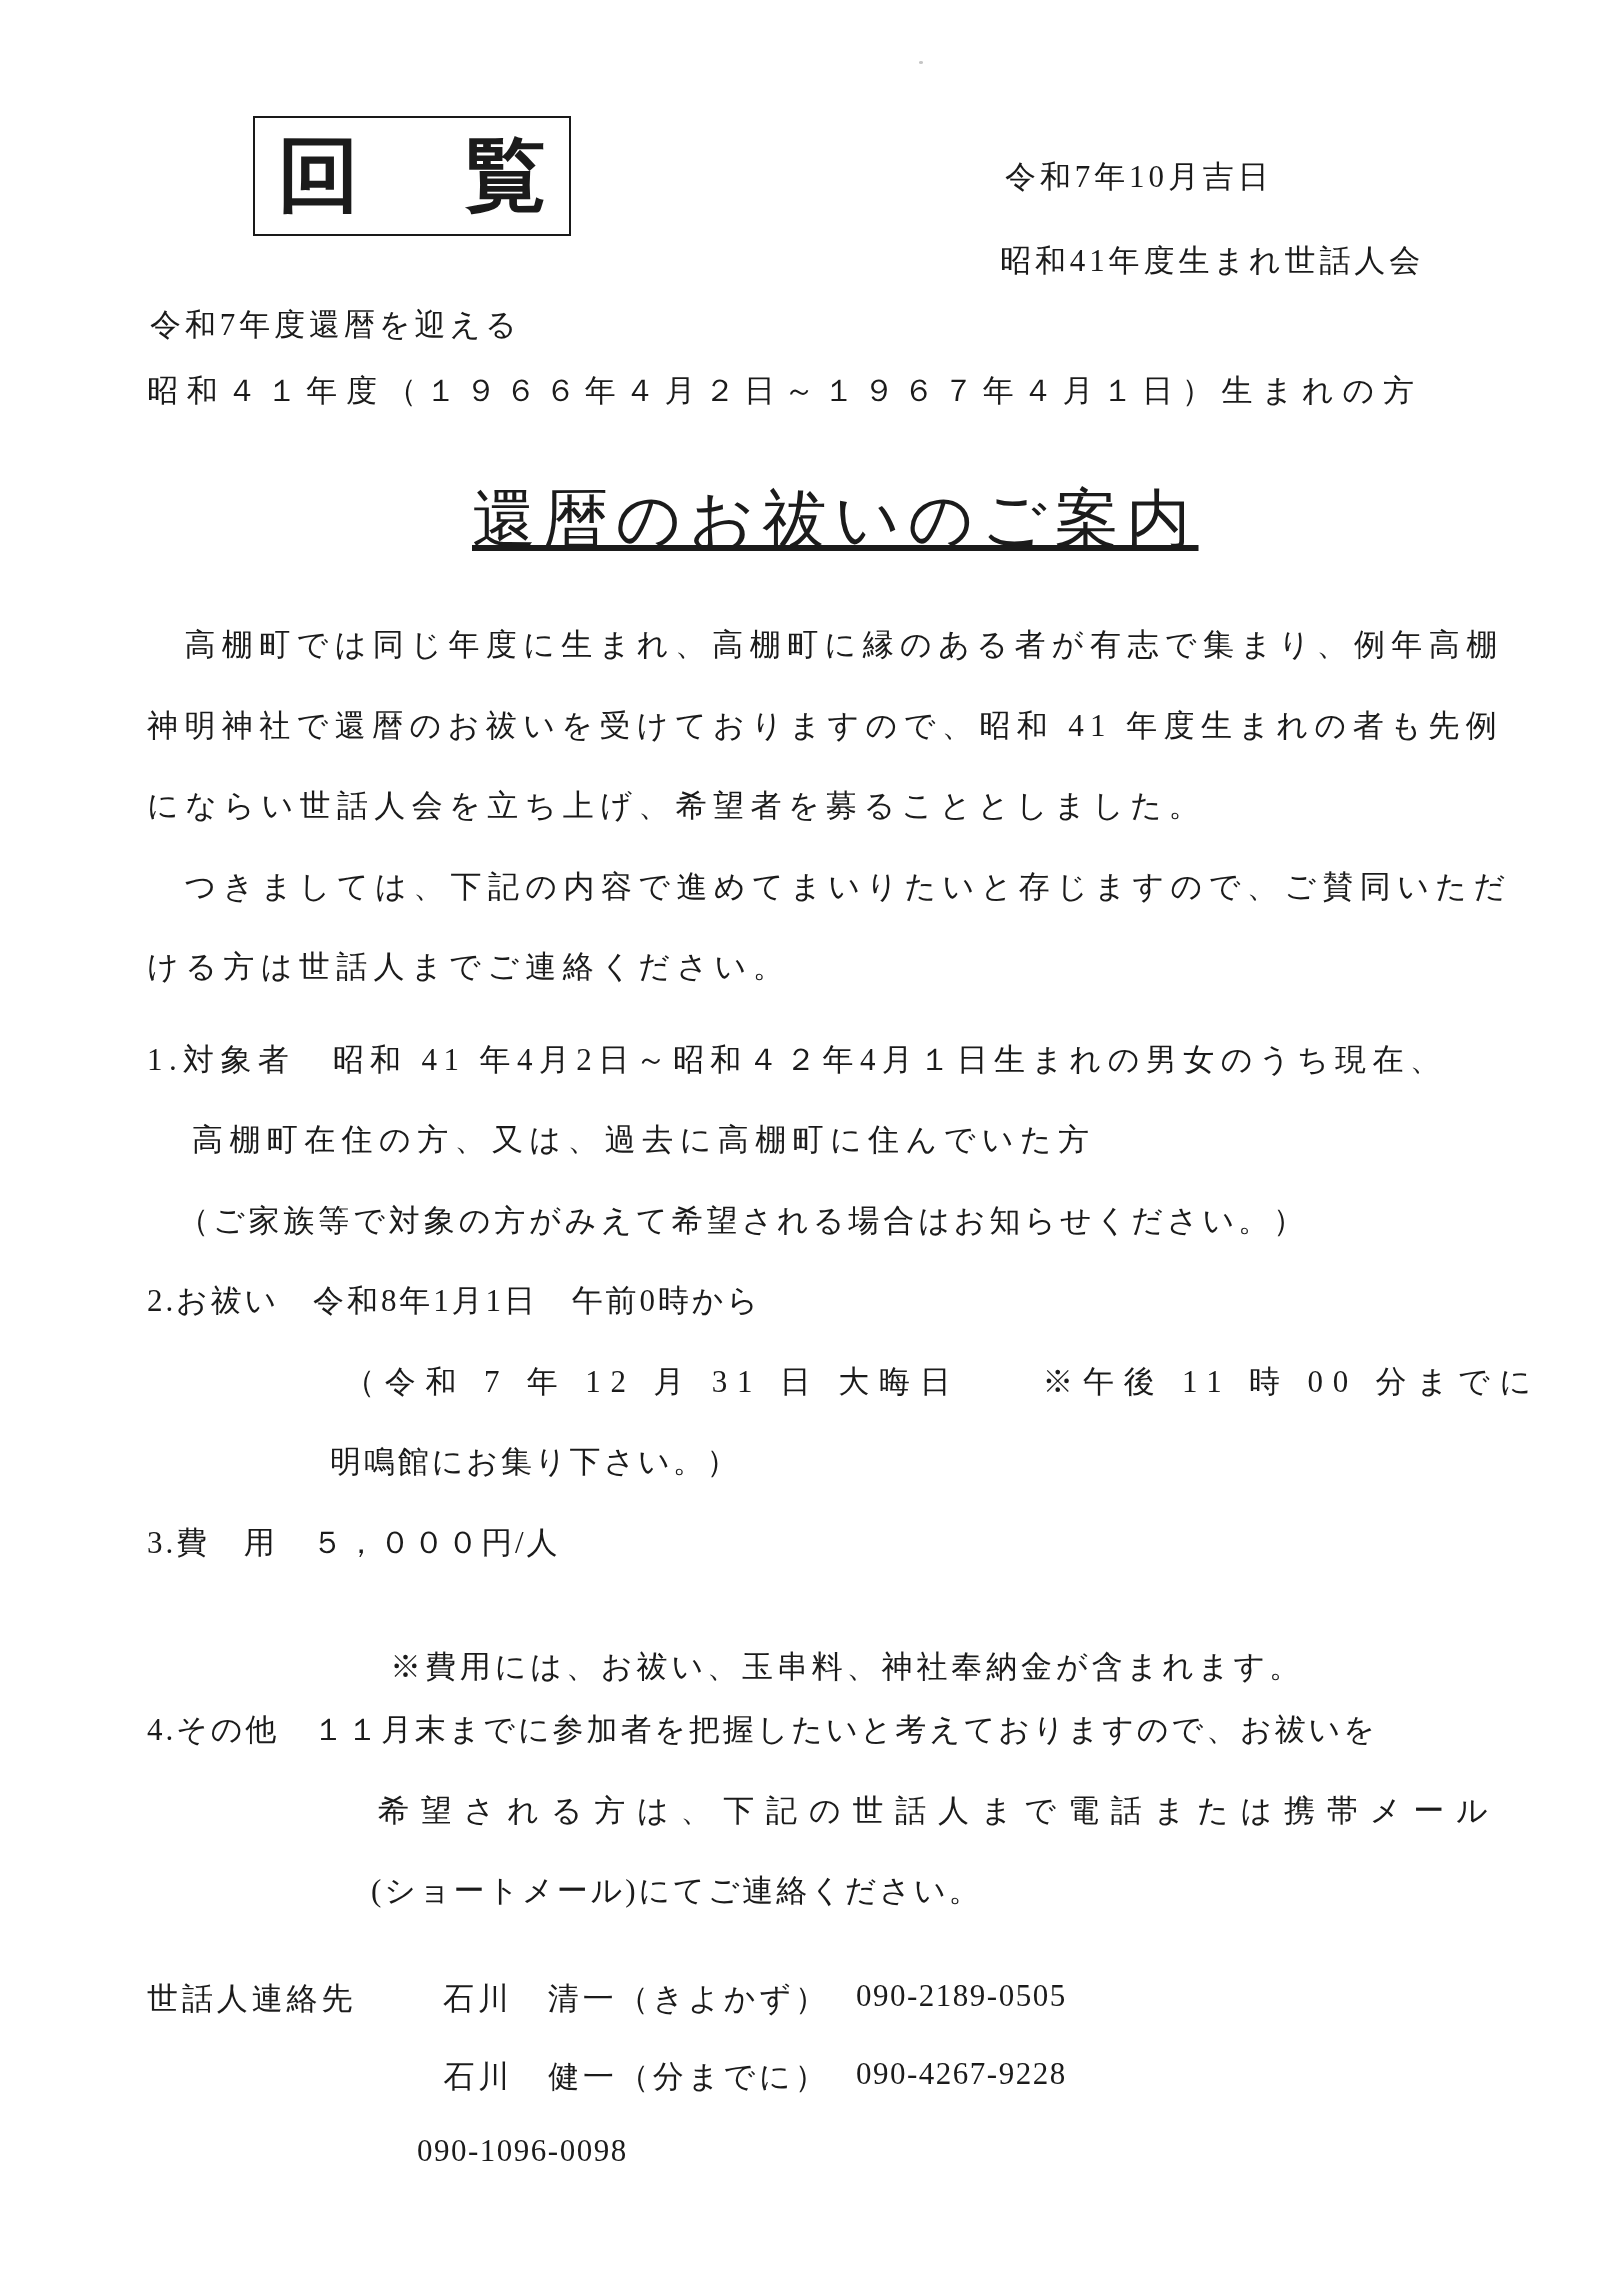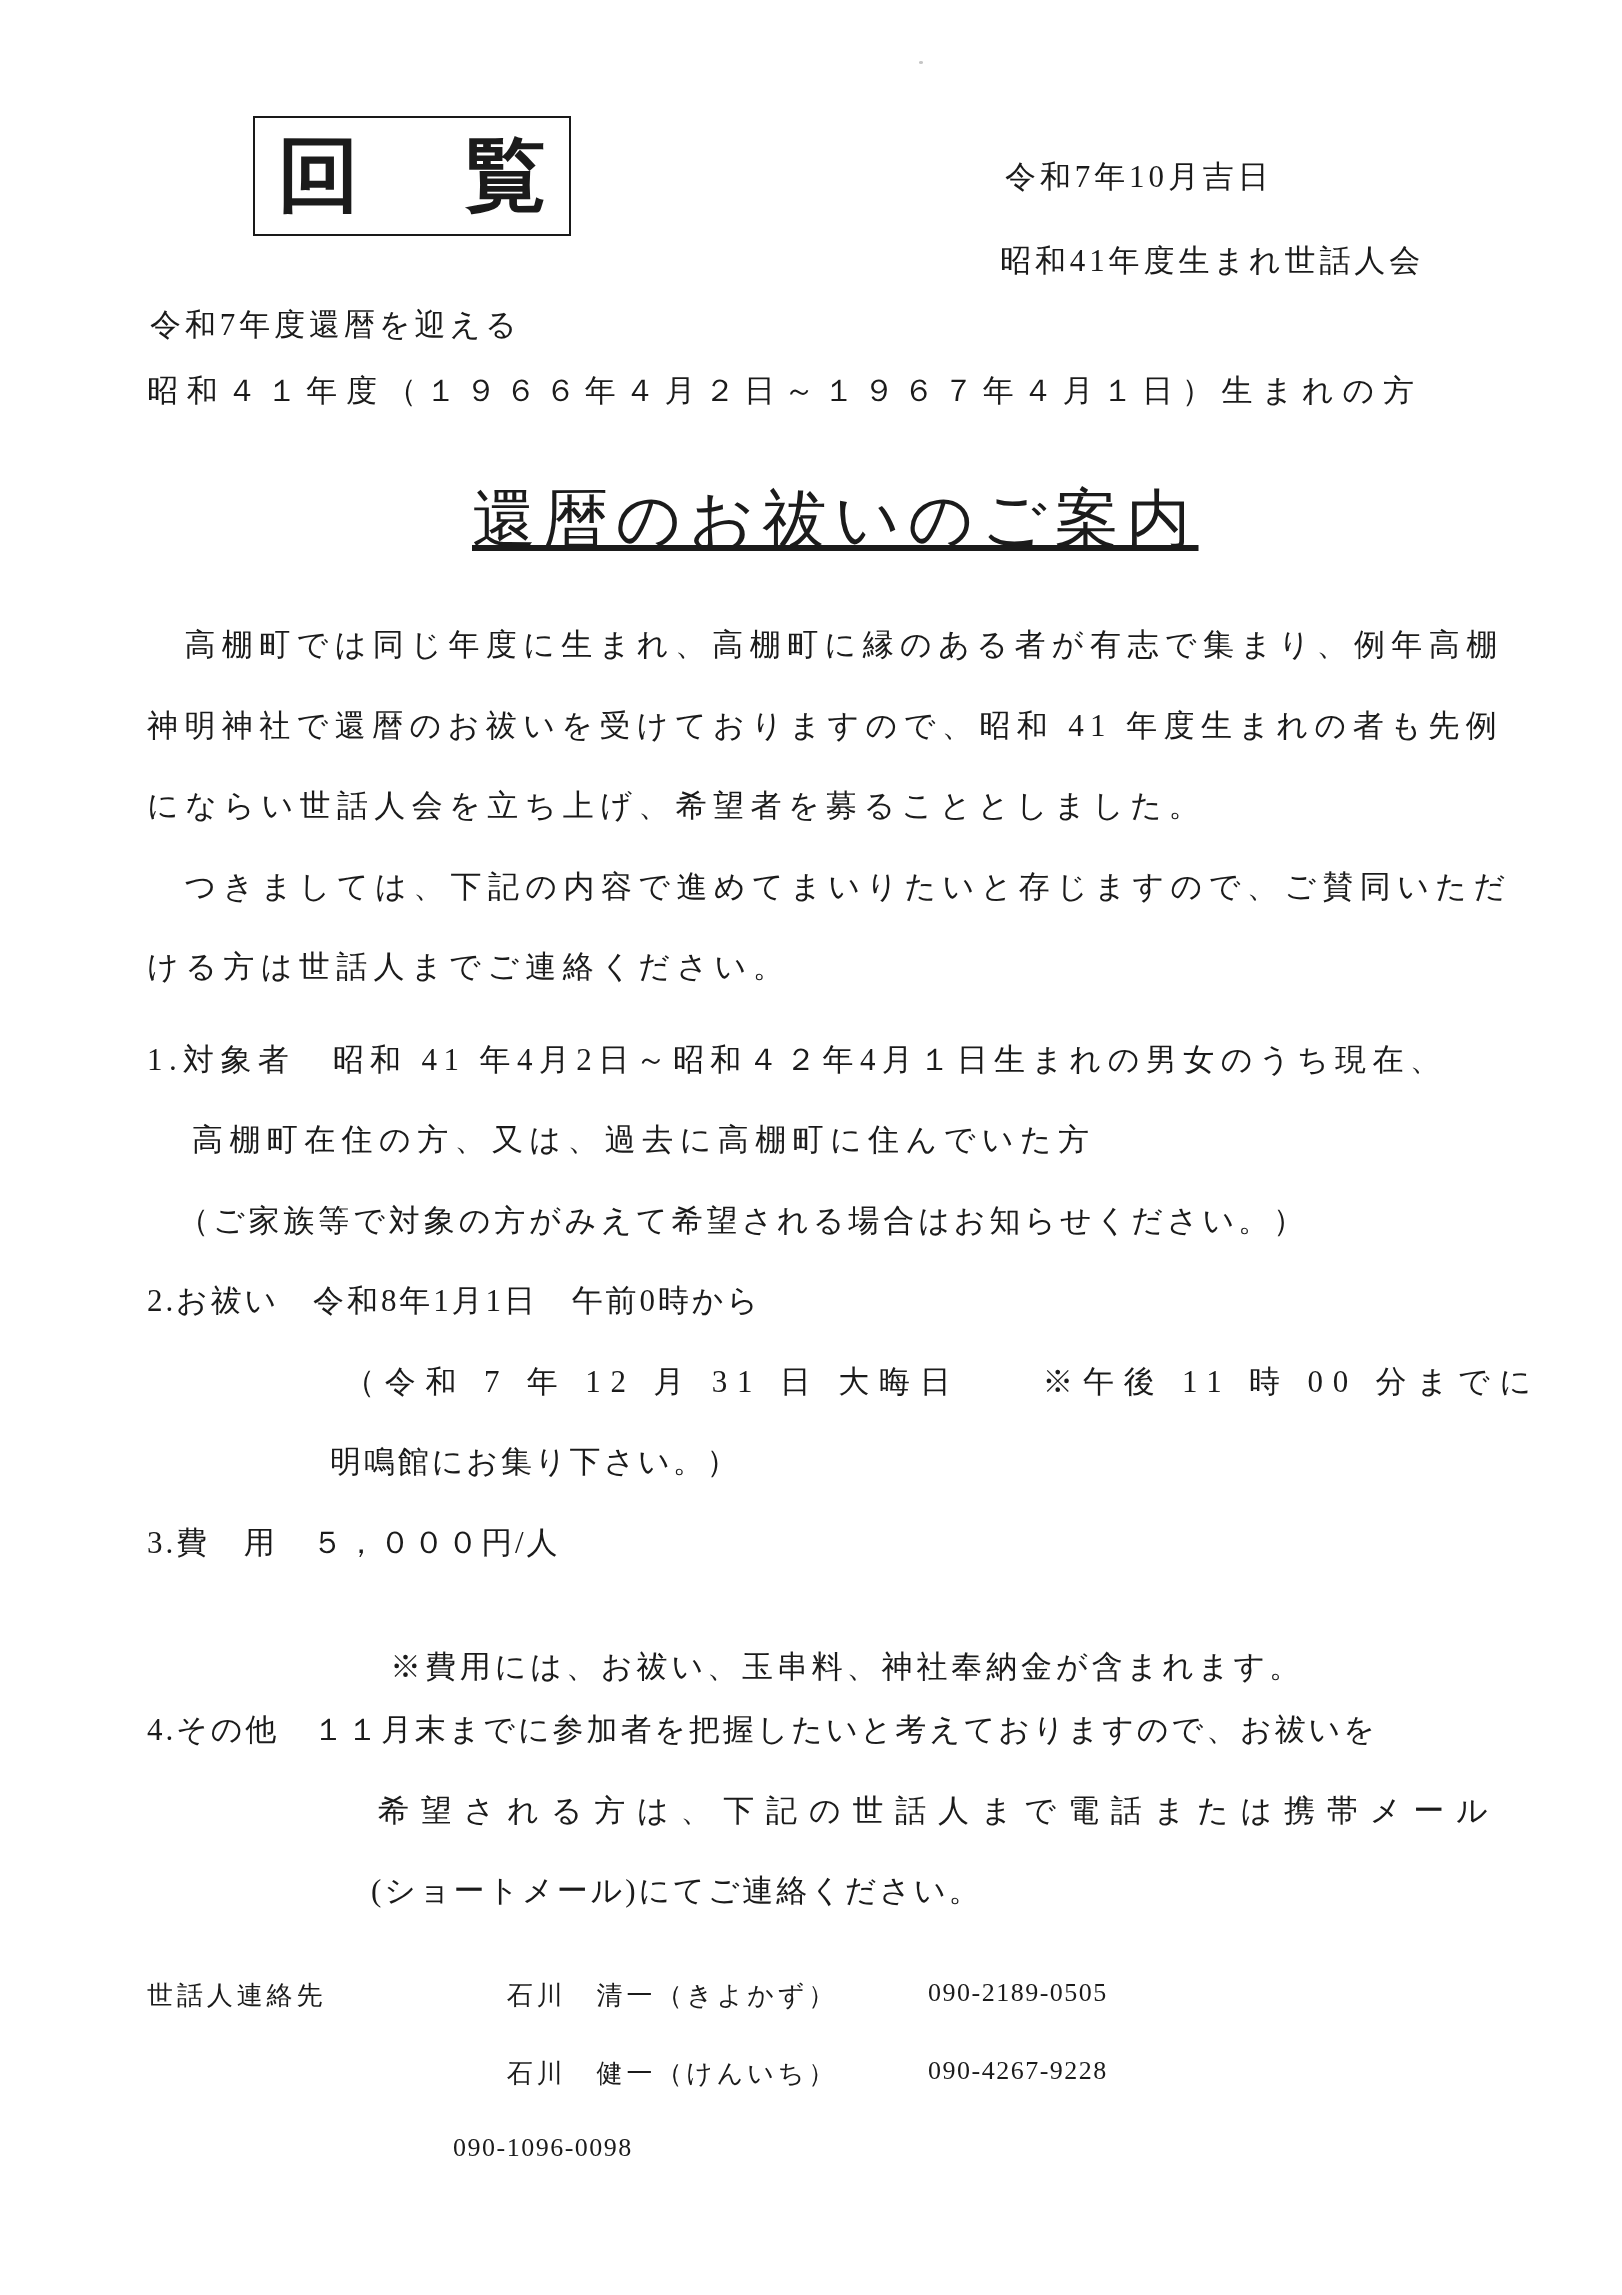--- a/index.html
+++ b/index.html
@@ -40,23 +40,22 @@
     align-items:center;
     padding:0 22.6px;
     font-size:82px;
     font-weight:700;
     line-height:1;
   }
   .contact-row{
     position:absolute;
     left:147px;
     display:flex;
-    font-size:26px;
+    font-size:31px;
     white-space:pre;
-    gap:36px;
   }
   .contact-label{width:270px;letter-spacing:3.9px;}
   .contact-name{width:439px;letter-spacing:3.9px;text-align:center;}
   .contact-phone{letter-spacing:1.5px;}
   .speck{
     position:absolute;
     left:919px;top:61px;
     width:3.9px;height:2.5px;
     background:#c6c6c6;
     border-radius:50%;
@@ -103,21 +102,21 @@
   <div class="ln ls24" style="left:378px;top:1794px">希望される方は、下記の世話人まで電話または携帯メール</div>
   <div class="ln ls6" style="left:371px;top:1874px">(ショートメール)にてご連絡ください。</div>
 
   <div class="contact-row" style="top:1978px">
     <span class="contact-label">世話人連絡先</span>
     <span class="contact-name">石川　清一（きよかず）</span>
     <span class="contact-phone">090-2189-0505</span>
   </div>
   <div class="contact-row" style="top:2056px">
     <span class="contact-label"></span>
-    <span class="contact-name">石川　健一（けんいち）</span>
+    <span class="contact-name">石川　健一（分までに）</span>
     <span class="contact-phone">090-4267-9228</span>
   </div>
   <div class="contact-row" style="top:2133px">
     <span class="contact-label"></span>
     <span class="contact-phone">090-1096-0098</span>
   </div>
 
 </div>
 
 

